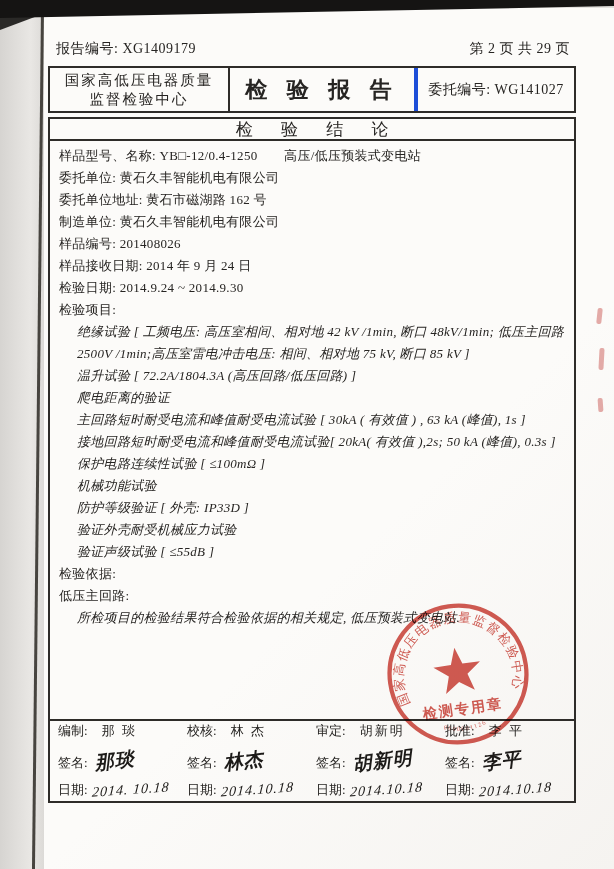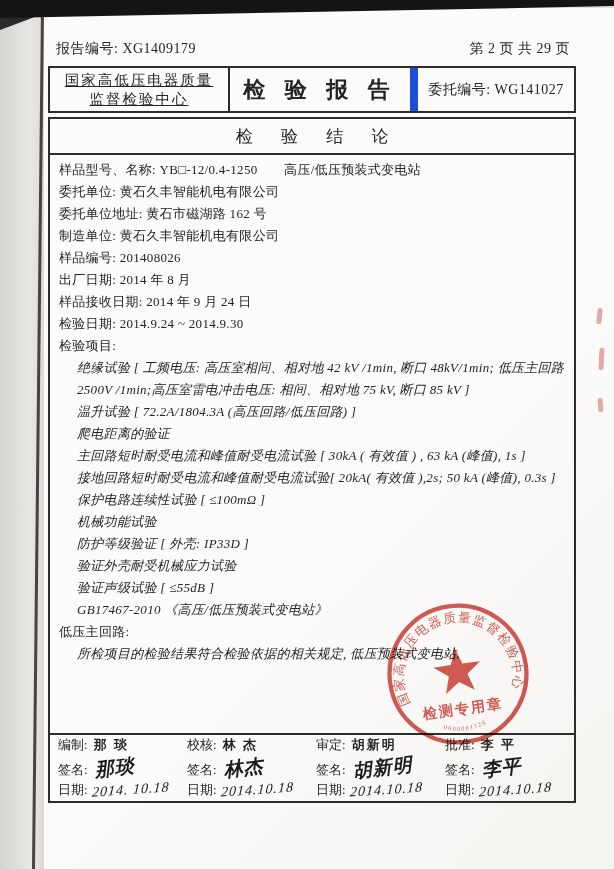--- a/index.html
+++ b/index.html
@@ -17,36 +17,36 @@
   .corner-shade{position:absolute;left:0;top:0;width:44px;height:30px;background:#2a2927;z-index:4;
     clip-path:polygon(0 0,100% 0,100% 45%,0 100%);}
   .spine-line{position:absolute;left:41px;top:8px;width:3px;height:861px;background:#47443f;z-index:3;transform:rotate(0.6deg);transform-origin:top;}
   .page{position:absolute;left:44px;top:8px;width:570px;height:861px;
     background:linear-gradient(135deg,#fcfbf9 60%,#f5f3f0);z-index:2;}
   
   .meta-row{position:absolute;left:56px;top:40px;width:514px;display:flex;justify-content:space-between;z-index:6;font-size:14px;letter-spacing:.5px;}
   
   .hdr-table{position:absolute;left:48px;top:66px;width:528px;height:47px;border:2px solid #2e2c29;display:flex;z-index:6;background:transparent;box-sizing:border-box;}
   .hdr-cell{display:flex;flex-direction:column;align-items:center;justify-content:center;box-sizing:border-box;}
-  .hdr-org{width:180px;border-right:2px solid #2e2c29;font-size:14.5px;line-height:19px;letter-spacing:2px;text-decoration:underline;}
-  .hdr-title{width:188px;border-right:8px solid #1d4ed8;font-size:22px;font-weight:bold;letter-spacing:7px;}
+  .hdr-org{width:180px;border-right:2px solid #2e2c29;font-size:14.5px;line-height:19px;letter-spacing:2px;}
+  .hdr-title{width:188px;border-right:4px solid #1d4ed8;font-size:22px;font-weight:bold;letter-spacing:7px;}
   .hdr-wtno{width:156px;font-size:14px;letter-spacing:.5px;}
   
   .main-table{position:absolute;left:48px;top:117px;width:528px;height:686px;border:2px solid #2e2c29;z-index:6;box-sizing:border-box;display:flex;flex-direction:column;}
-  .title-row{height:36px;border-bottom:2px solid #2e2c29;display:flex;align-items:center;justify-content:center;
+  .title-row{height:22px;border-bottom:2px solid #2e2c29;display:flex;align-items:center;justify-content:center;
     font-size:17px;letter-spacing:12px;text-indent:12px;box-sizing:border-box;flex:none;}
   .body-area{height:578px;overflow:hidden;padding:4px 8px 0 9px;font-size:13px;line-height:22px;box-sizing:border-box;flex:none;letter-spacing:.3px;}
   .ln{white-space:normal;}
   .ln.indent{padding-left:18px;font-style:italic;}
   
   .signoff{flex:1;border-top:2px solid #2e2c29;display:flex;box-sizing:border-box;padding:0 4px;}
   .sig-col{flex:1;display:flex;flex-direction:column;justify-content:space-between;padding:1px 2px 2px 4px;}
   .sig-line{display:flex;align-items:baseline;font-size:13px;}
   .sig-line .lbl{flex:none;}
-  .sig-line .val{margin-left:6px;letter-spacing:2px;font-weight:bold;}
+  .sig-line .val{margin-left:14px;letter-spacing:2px;}
   .sig-script{display:inline-block;margin-left:8px;font-size:19px;font-weight:bold;
     transform:rotate(-7deg) skewX(-14deg);color:#1c1a18;letter-spacing:1px;}
   .date-script{display:inline-block;margin-left:4px;font-size:14px;font-style:italic;
     transform:rotate(-4deg) skewX(-8deg);color:#1c1a18;letter-spacing:1px;white-space:nowrap;}
   
   .stamp{position:absolute;left:382px;top:598px;width:152px;height:152px;z-index:7;
     mix-blend-mode:multiply;opacity:.82;transform:rotate(-8deg);}
   .stamp text{font-family:"Liberation Serif","DejaVu Serif",serif;}
   
   .edge-mark{position:absolute;z-index:6;background:rgba(190,50,45,.4);border-radius:2px;}
@@ -80,35 +80,34 @@
 
   <div class="main-table">
     <div class="title-row">检 验 结 论</div>
 
     <div class="body-area">
       <div class="ln">样品型号、名称: YB□-12/0.4-1250　　高压/低压预装式变电站</div>
       <div class="ln">委托单位: 黄石久丰智能机电有限公司</div>
       <div class="ln">委托单位地址: 黄石市磁湖路 162 号</div>
       <div class="ln">制造单位: 黄石久丰智能机电有限公司</div>
       <div class="ln">样品编号: 201408026</div>
-      <div class="ln">出厂日期: 2014 年 8 月</div>
       <div class="ln">样品接收日期: 2014 年 9 月 24 日</div>
       <div class="ln">检验日期: 2014.9.24 ~ 2014.9.30</div>
       <div class="ln">检验项目:</div>
       <div class="ln indent">绝缘试验 [ 工频电压: 高压室相间、相对地 42 kV /1min, 断口 48kV/1min; 低压主回路 2500V /1min;高压室雷电冲击电压: 相间、相对地 75 kV, 断口 85 kV ]</div>
       <div class="ln indent">温升试验 [ 72.2A/1804.3A (高压回路/低压回路) ]</div>
       <div class="ln indent">爬电距离的验证</div>
       <div class="ln indent">主回路短时耐受电流和峰值耐受电流试验 [ 30kA ( 有效值 ) , 63 kA (峰值), 1s ]</div>
       <div class="ln indent">接地回路短时耐受电流和峰值耐受电流试验[ 20kA( 有效值 ),2s; 50 kA (峰值), 0.3s ]</div>
       <div class="ln indent">保护电路连续性试验 [ ≤100mΩ ]</div>
       <div class="ln indent">机械功能试验</div>
       <div class="ln indent">防护等级验证 [ 外壳: IP33D ]</div>
       <div class="ln indent">验证外壳耐受机械应力试验</div>
       <div class="ln indent">验证声级试验 [ ≤55dB ]</div>
-      <div class="ln indent">GB17467-2010 《高压/低压预装式变电站》</div>
+      <div class="ln">检验依据:</div>
       <div class="ln">低压主回路:</div>
       <div class="ln indent">所检项目的检验结果符合检验依据的相关规定, 低压预装式变电站.</div>
     </div>
 
     <div class="signoff">
       <div class="sig-col">
         <div class="sig-line">
             <span class="lbl">编制:</span>
             <span class="val">那 琰</span>
           </div>

